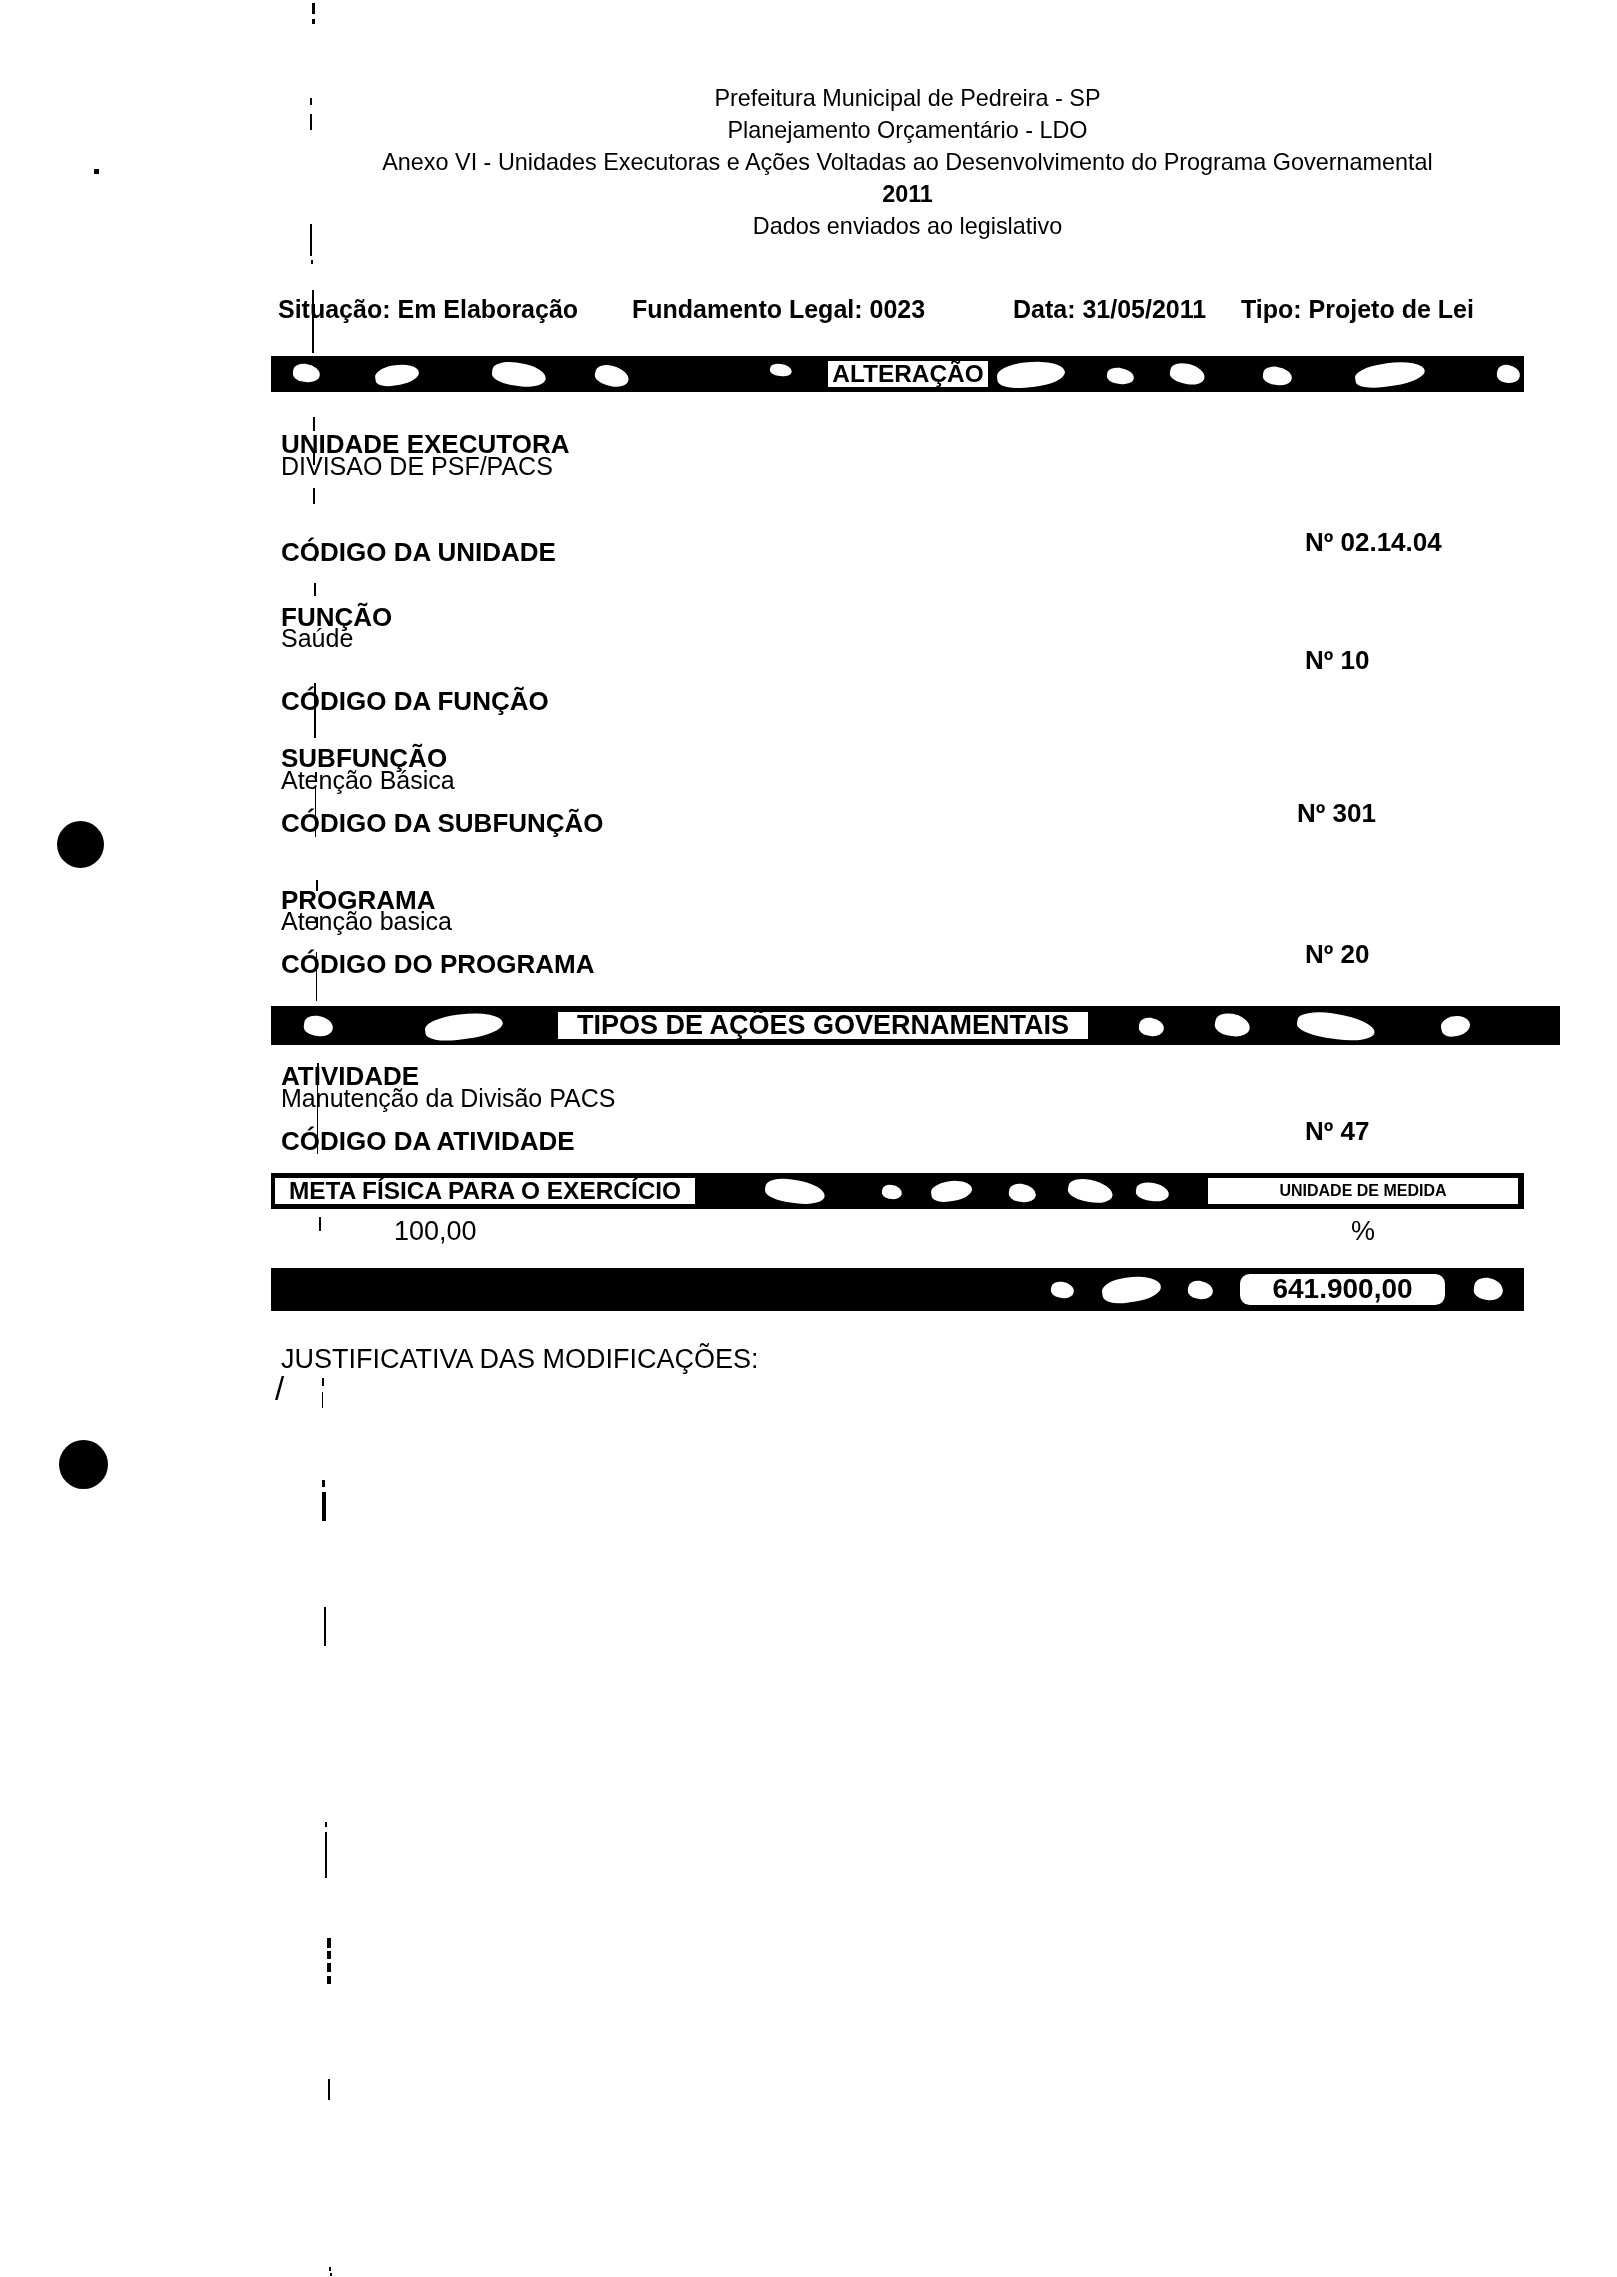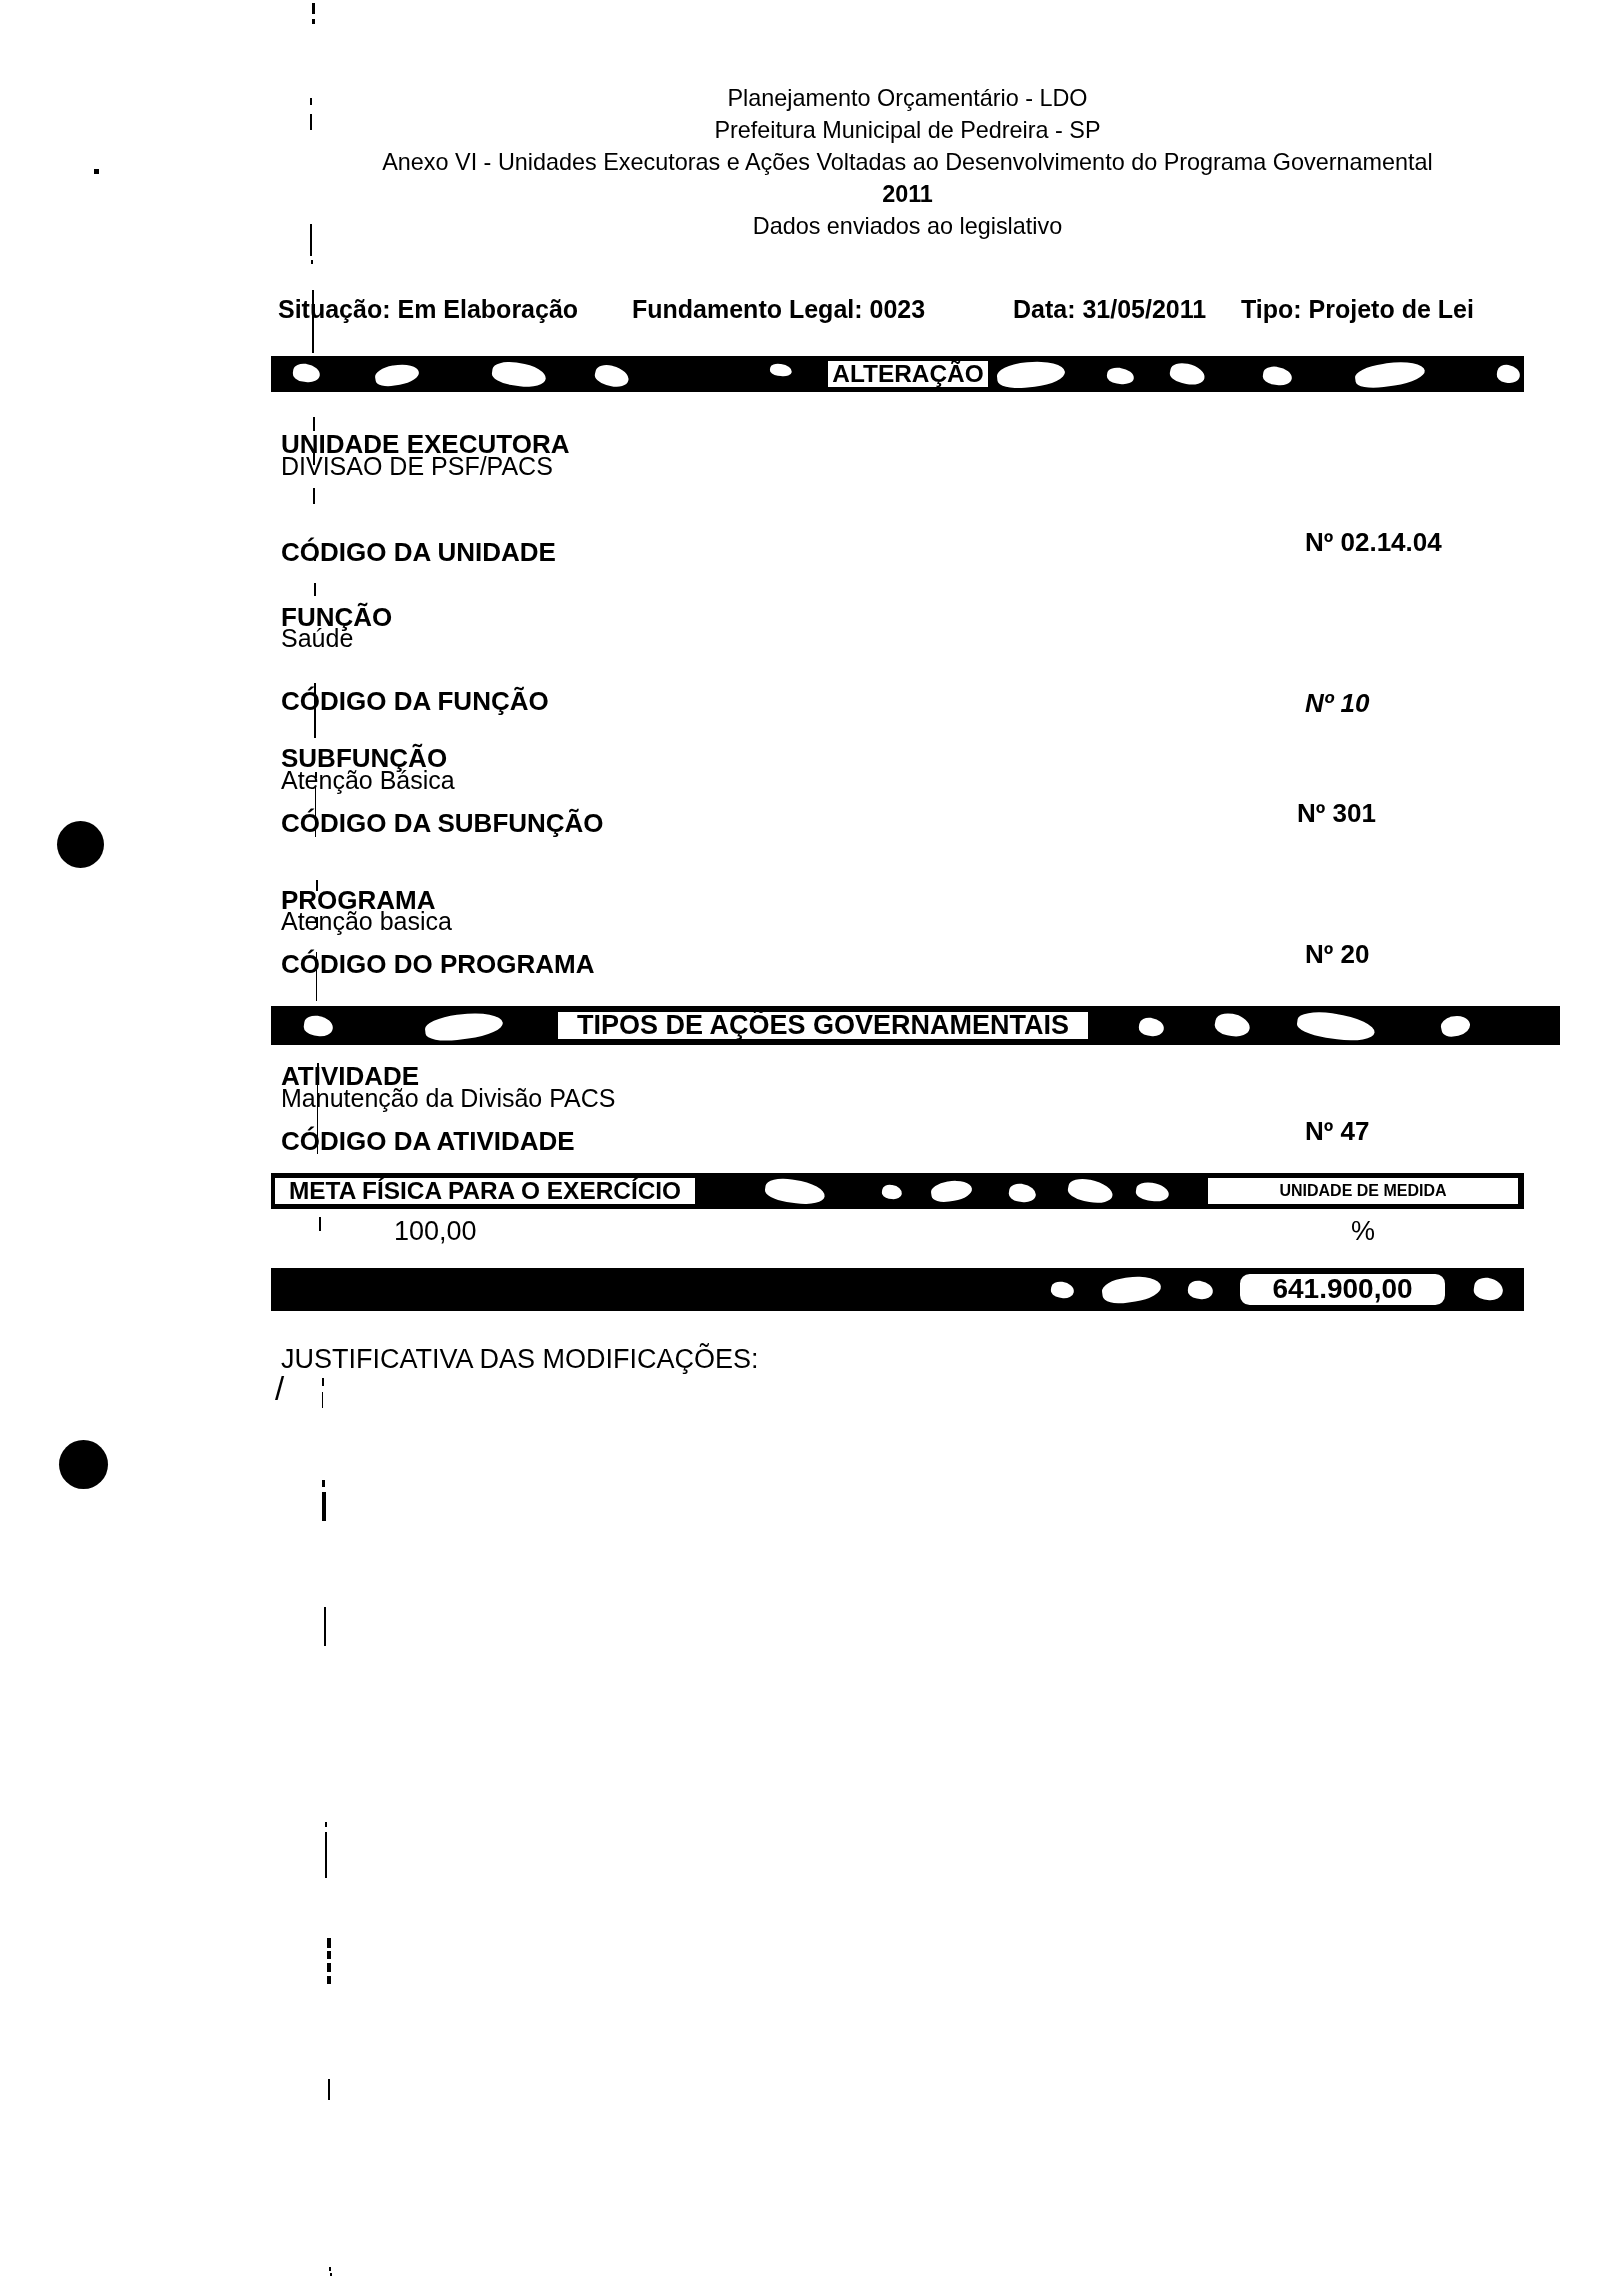--- a/index.html
+++ b/index.html
@@ -34,22 +34,22 @@
   .fl{position:absolute;width:2px;background:#000;}
   .hole{position:absolute;background:#000;border-radius:50%;}
   .speck{position:absolute;background:#000;}
 </style>
 </head>
 <body>
 
 <div id="page">
 
   <div class="abs" id="header">
+    <div>Prefeitura Municipal de Pedreira - SP</div>
     <div>Planejamento Orçamentário - LDO</div>
-    <div>Prefeitura Municipal de Pedreira - SP</div>
     <div>Anexo VI - Unidades Executoras e Ações Voltadas ao Desenvolvimento do Programa Governamental</div>
     <div class="bold">2011</div>
     <div>Dados enviados ao legislativo</div>
   </div>
 
   <div class="abs metaitem" style="left:278px;">Situação: Em Elaboração</div>
   <div class="abs metaitem" style="left:632px;">Fundamento Legal: 0023</div>
   <div class="abs metaitem" style="left:1013px;">Data: 31/05/2011</div>
   <div class="abs metaitem" style="left:1241px;">Tipo: Projeto de Lei</div>
 
@@ -69,21 +69,21 @@
   </div>
 
   <div class="abs h1" style="left:281px;top:419px;">UNIDADE EXECUTORA</div>
   <div class="abs val" style="left:281px;top:452px;">DIVISAO DE PSF/PACS</div>
   <div class="abs h1" style="left:281px;top:527px;">CÓDIGO DA UNIDADE</div>
   <div class="abs code" style="left:1305px;top:527px;">Nº 02.14.04</div>
 
   <div class="abs h1" style="left:281px;top:592px;">FUNÇÃO</div>
   <div class="abs val" style="left:281px;top:624px;">Saúde</div>
   <div class="abs h1" style="left:281px;top:676px;">CÓDIGO DA FUNÇÃO</div>
-  <div class="abs code" style="left:1305px;top:688px;font-style:italic;">Nº 10</div>
+  <div class="abs code" style="left:1305px;top:645px;">Nº 10</div>
 
   <div class="abs h1" style="left:281px;top:733px;">SUBFUNÇÃO</div>
   <div class="abs val" style="left:281px;top:766px;">Atenção Básica</div>
   <div class="abs h1" style="left:281px;top:798px;">CÓDIGO DA SUBFUNÇÃO</div>
   <div class="abs code" style="left:1297px;top:798px;">Nº 301</div>
 
   <div class="abs h1" style="left:281px;top:875px;">PROGRAMA</div>
   <div class="abs val" style="left:281px;top:907px;">Atenção basica</div>
   <div class="abs h1" style="left:281px;top:939px;">CÓDIGO DO PROGRAMA</div>
   <div class="abs code" style="left:1305px;top:939px;">Nº 20</div>

